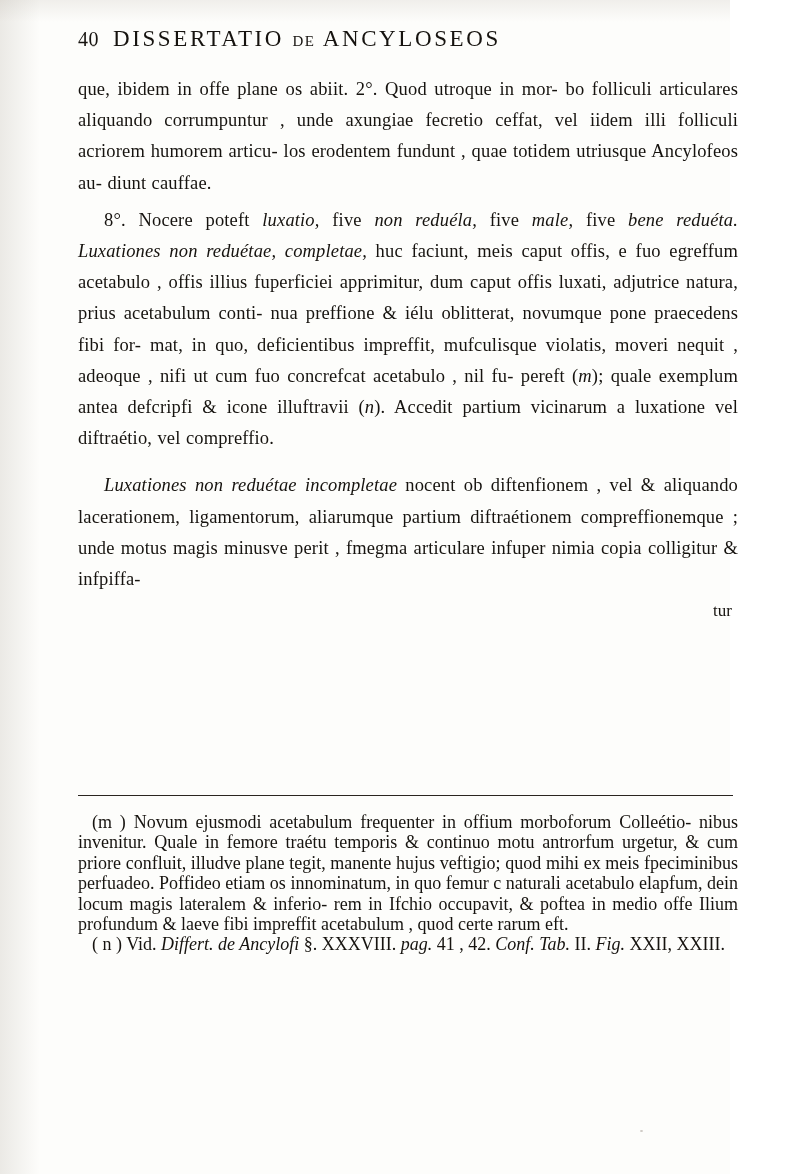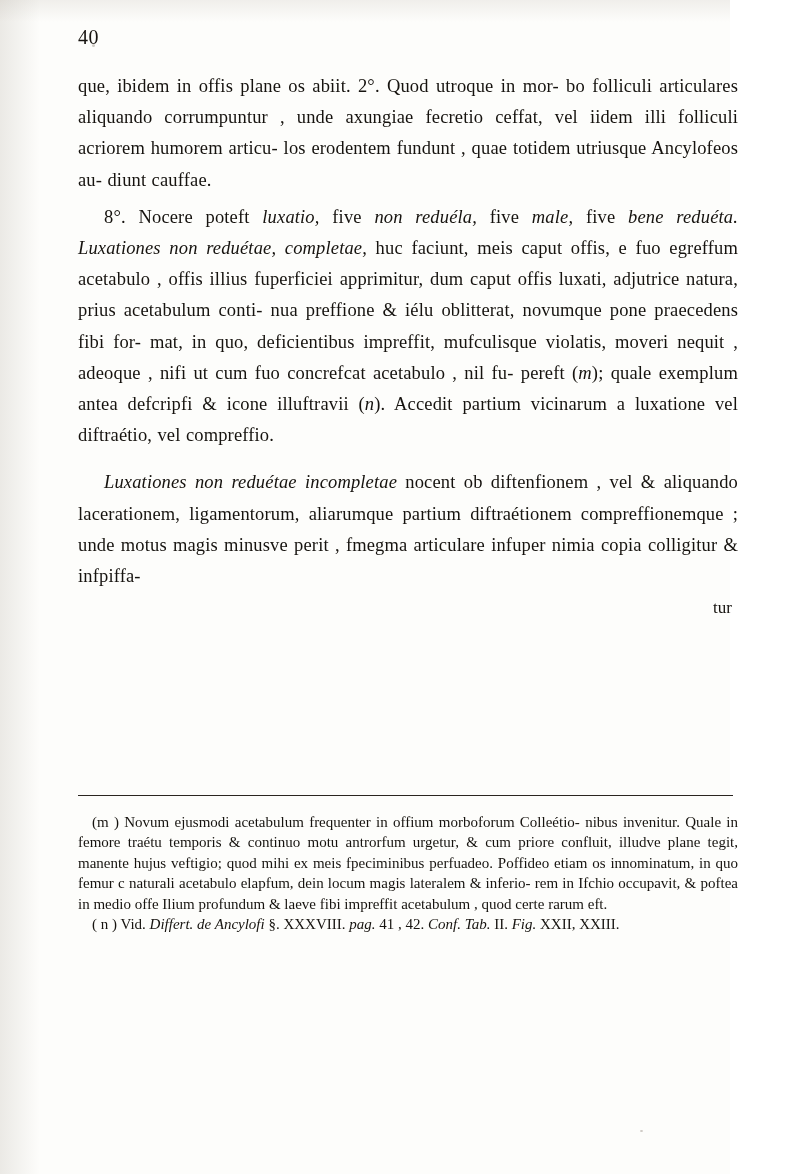--- a/index.html
+++ b/index.html
@@ -75,21 +75,21 @@
     left: 78px;
     top: 795px;
     width: 655px;
     border-top: 1.6px solid #2a2520;
   }
   .footnotes {
     position: absolute;
     left: 78px;
     top: 812px;
     width: 660px;
-    font-size: 15px;
+    font-size: 18px;
     line-height: 20.4px;
     text-align: justify;
   }
   .footnotes p {
     margin: 0;
     text-indent: 0;
   }
   .fn-ind { display: inline-block; width: 14px; }
   .last-lines {
     margin-top: 11px;
@@ -130,24 +130,25 @@
   <div class="edge-top"></div>
 
   <div class="speck" style="left:92px;top:44px;width:3px;height:3px;"></div>
   <div class="speck" style="left:700px;top:120px;width:2px;height:2px;"></div>
   <div class="speck" style="left:640px;top:1130px;width:3px;height:2px;"></div>
 
   <div class="content">
 
     <div class="header">
       <span class="folio">40</span>
+      <span class="header-title"><span>DISSERTATIO</span> <span class="small">DE</span> <span>ANCYLOSEOS</span></span>
     </div>
 
     <p class="body">
-      <span>que, ibidem in offis plane os abiit.</span>
+      <span>que, ibidem in offe plane os abiit.</span>
       <span>2°.</span>
       <span>Quod utroque in mor-</span>
       <span>bo folliculi articulares aliquando corrumpuntur , unde axungiae</span>
       <span>fecretio ceffat, vel iidem illi folliculi acriorem humorem articu-</span>
       <span>los erodentem fundunt , quae totidem utriusque Ancylofeos au-</span>
       <span>diunt cauffae.</span>
     </p>
 
     <p class="body" style="margin-top:6px;">
       <span class="ind"></span><span>8°.</span>

